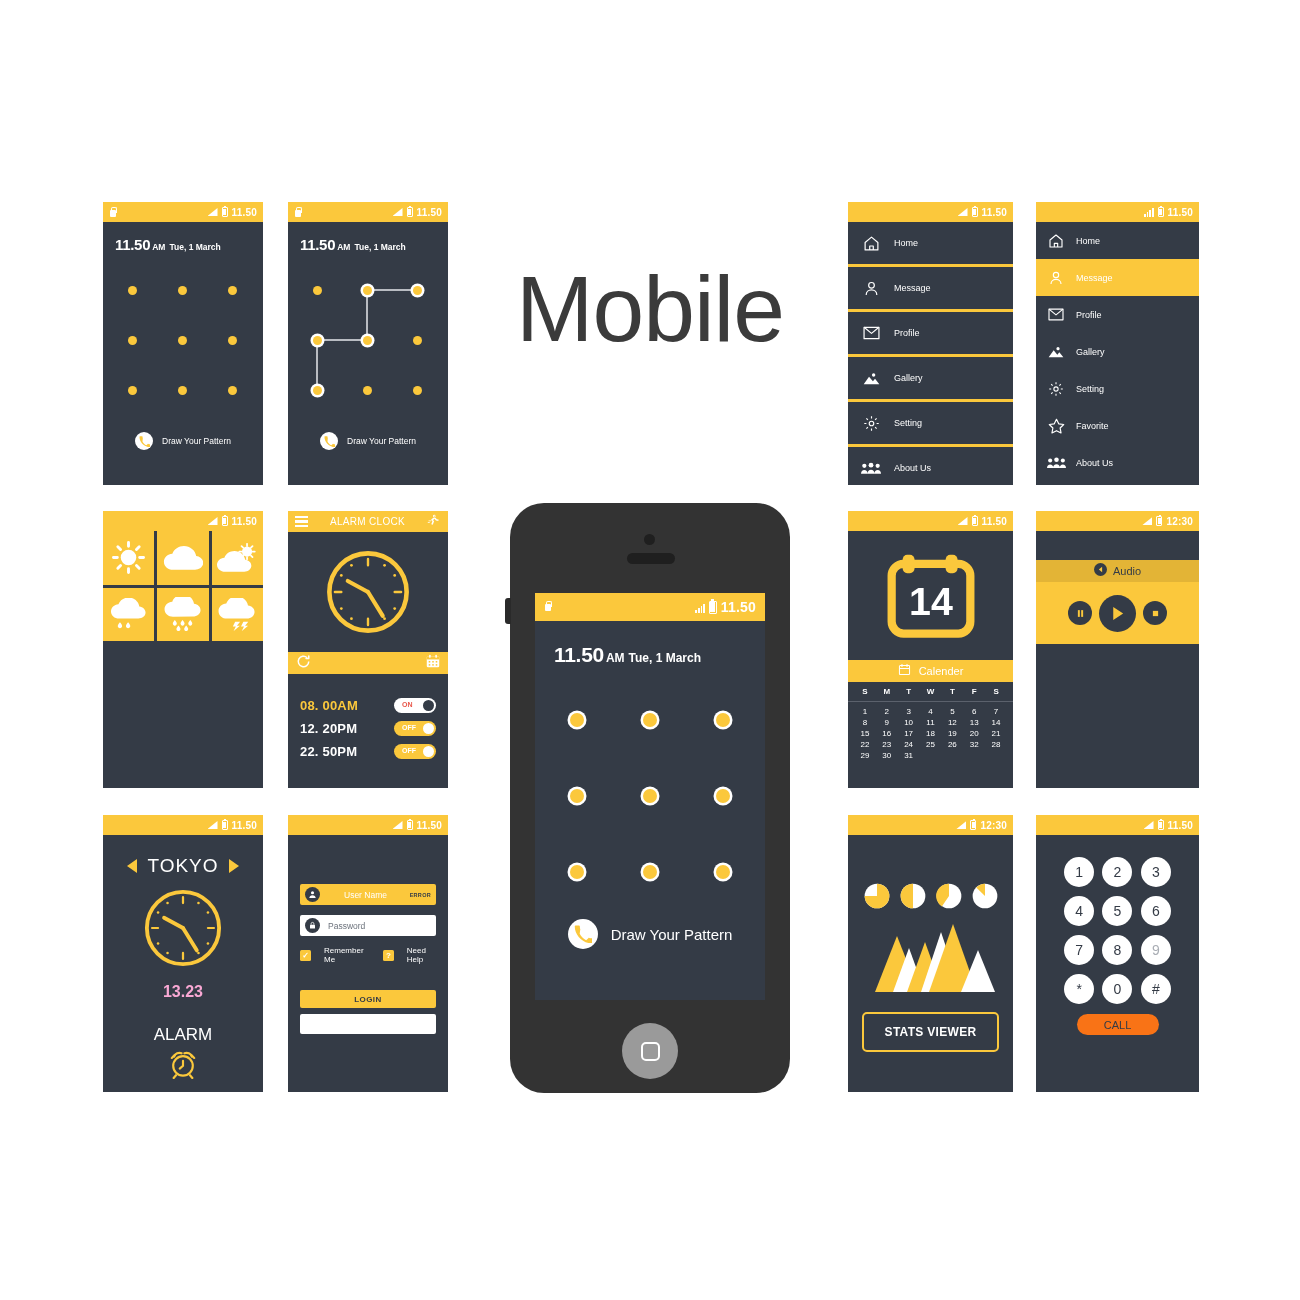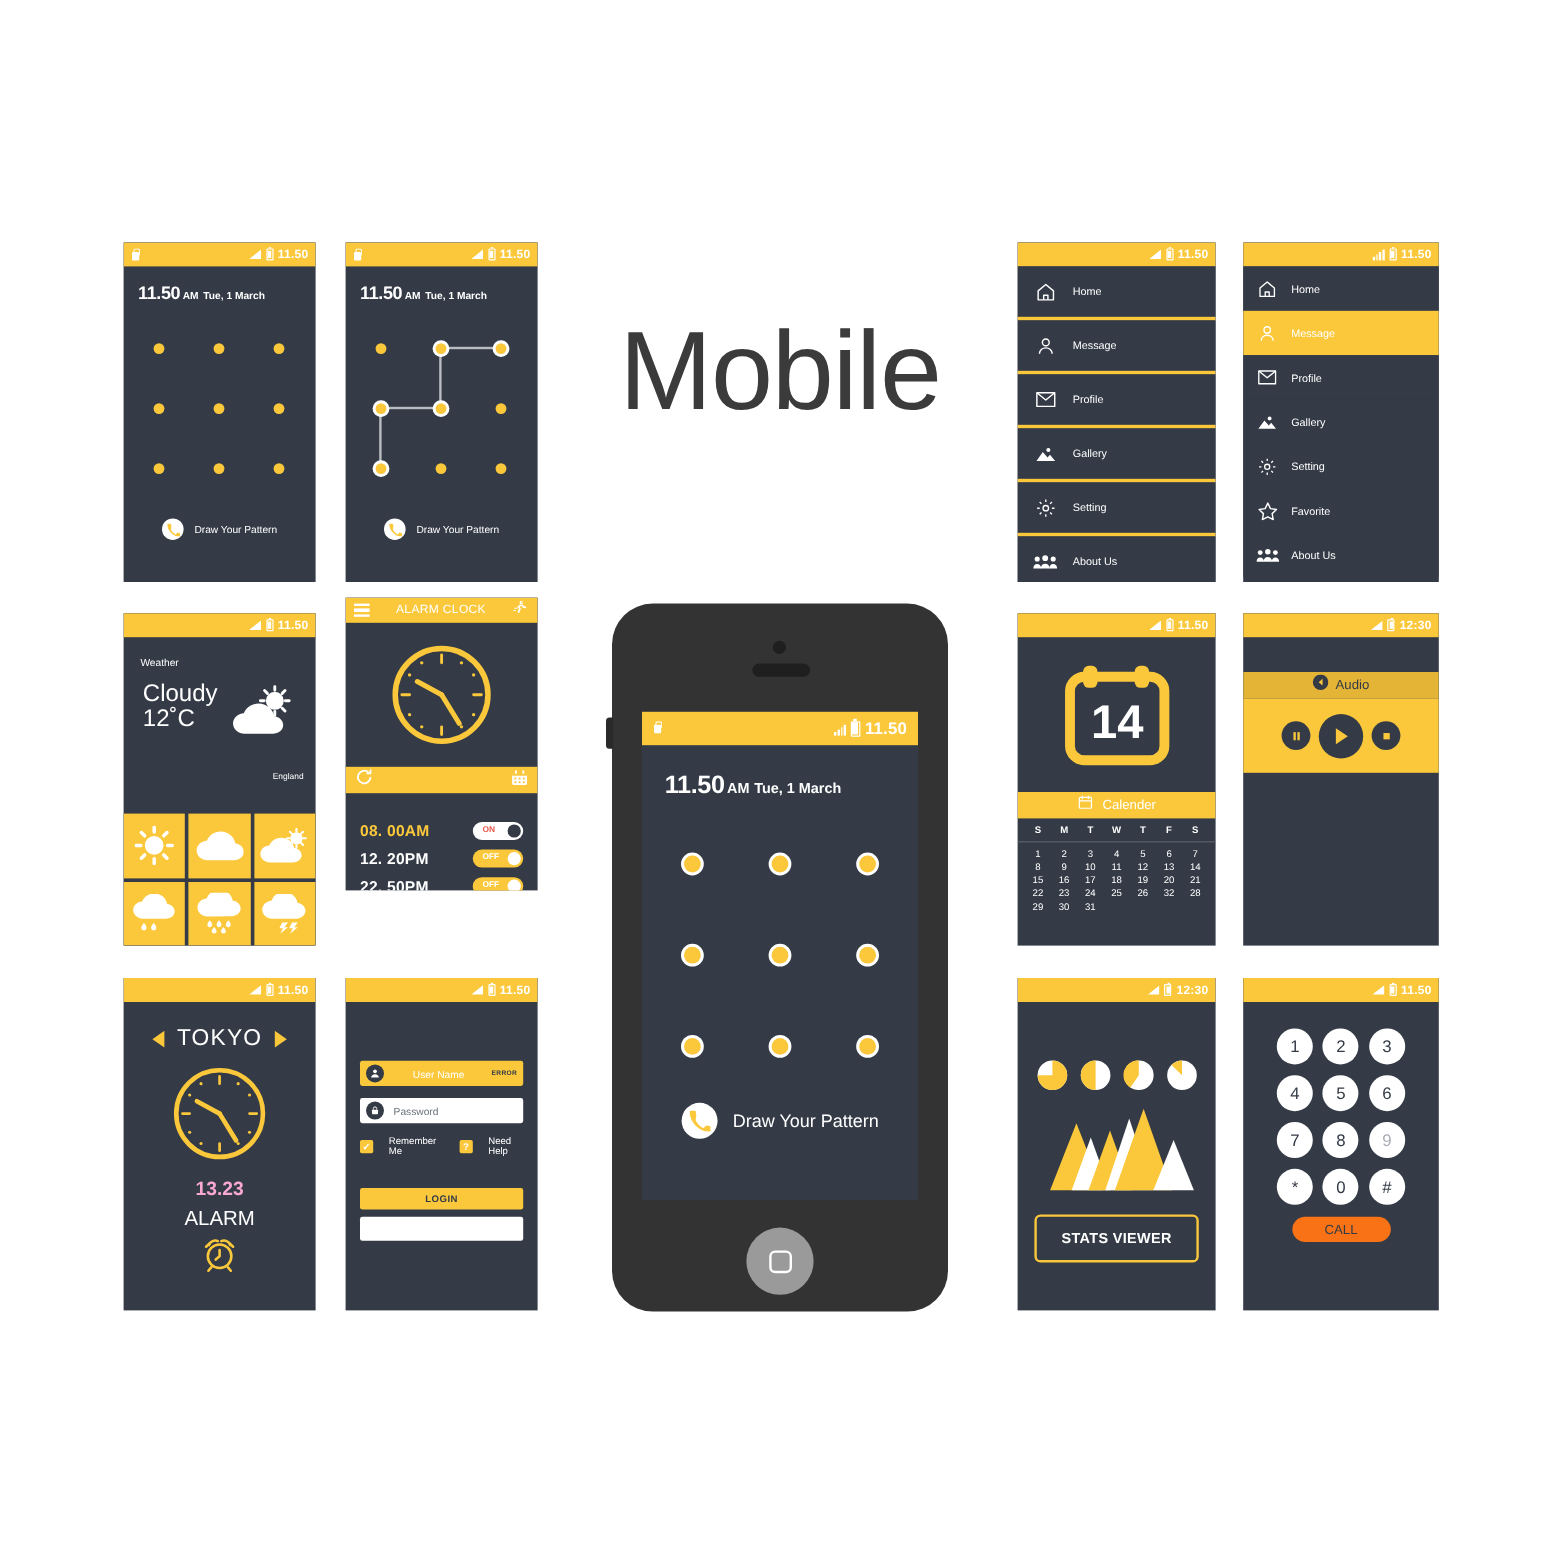--- a/index.html
+++ b/index.html
@@ -86,21 +86,21 @@
   .tgl.off { background:#fbc83c; }
   .tgl.off .kn { right:1.6px; background:#fff; }
   .tgl.off .tx { left:8px; color:#fff; }
 
   
   .tk-head { display:flex; align-items:center; justify-content:center; gap:10px; margin-top:20px; }
   .tk-city { color:#fff; font-size:19px; letter-spacing:1px; }
   .tri-l { width:0;height:0;border-top:7px solid transparent;border-bottom:7px solid transparent;border-right:10px solid #fbc83c;}
   .tri-r { width:0;height:0;border-top:7px solid transparent;border-bottom:7px solid transparent;border-left:10px solid #fbc83c;}
   .tk-dig { text-align:center; color:#f9a8d4; font-size:16px; font-weight:bold; margin-top:12px; }
-  .tk-alarm { text-align:center; color:#fff; font-size:17px; margin-top:5px; }
+  .tk-alarm { text-align:center; color:#fff; font-size:17px; margin-top:24px; }
 
   
   .lg-field { height:21px; border-radius:2px; display:flex; align-items:center; padding:0 5px; margin:0 12px 10px; }
   .lg-field .bub { width:15px;height:15px;border-radius:50%;background:#343b46;display:flex;align-items:center;justify-content:center;flex:none;}
   .lg-field .ph { margin-left:8px; font-size:8.5px; }
   .lg-field .err { margin-left:auto; font-size:5.5px; font-weight:bold; color:#343b46; letter-spacing:.3px;}
   .lg-user { background:#fbc83c;gap:16px; }
   .lg-user .ph { color:#fff; }
   .lg-pass { background:#fff; }
   .lg-pass .ph { color:#6c727c; }
@@ -396,39 +396,20 @@
   </div>
 </div>
 
 <div class="screen" style="left:103px; top:511px; width:160px; height:277px;">
   <div class="statusbar">
     <span class="sb-spacer"></span>
     <span class="sig tri"></span>
     <span class="batt"></span>
     <span class="sb-time">11.50</span>
   </div>
-  <div class="wx-top" style="height:147px;">
-    <div class="wx-label">Weather</div>
-    <div class="wx-cond">
-      <div>Cloudy</div>
-      <div class="wx-temp">12˚C</div>
-    </div>
-    <div style="position:absolute;right:20px;top:40px;">
-      <svg width="52" height="44" viewBox="0 0 52 44">
-        <g fill="#fff">
-          <circle cx="38" cy="13" r="7.5"></circle>
-          <g stroke="#fff" stroke-width="2.4" stroke-linecap="round">
-            <path d="M38 1v3.2M38 21.8V25M26 13h3.2M46.8 13H50M29.5 4.5l2.3 2.3M44.2 19.2l2.3 2.3M46.5 4.5l-2.3 2.3M31.8 19.2l-2.3 2.3"></path>
-          </g>
-          <path d="M13 40.5c-5.5 0-9.8-3.8-9.8-8.6 0-4.6 3.9-8.3 9-8.6 1.8-4.7 6.6-8 12.2-8 6.6 0 12.1 4.6 13.1 10.6 4.3.5 7.5 3.6 7.5 7.3 0 4.1-3.9 7.3-8.7 7.3z"></path>
-        </g>
-      </svg>
-    </div>
-    <div class="wx-loc" style="top:113px;">England</div>
-  </div>
   <div class="wx-grid" style="height:110px;">
     <div class="wx-cell">
       <svg width="33" height="33" viewBox="0 0 34 34">
           <circle cx="17" cy="17" r="8" fill="#fff"></circle>
           <g stroke="#fff" stroke-width="3" stroke-linecap="round">
             <path d="M17 1.5v4M17 28.5v4M1.5 17h4M28.5 17h4M6 6l2.8 2.8M25.2 25.2 28 28M28 6l-2.8 2.8M8.8 25.2 6 28"></path>
           </g>
         </svg>
     </div>
     <div class="wx-cell">
@@ -463,21 +444,21 @@
     </div>
     <div class="wx-cell">
       <svg width="40" height="33" viewBox="0 0 44 35">
           <path fill="#fff" d="M11 22c-5.2 0-9.3-3.6-9.3-8.2 0-4.4 3.6-8 8.5-8.3C11.8.7 16.4-2.5 21.7-2.5c6.3 0 11.5 4.4 12.4 10.2 4.2.5 7.2 3.4 7.2 7.1 0 4-3.8 7.2-8.4 7.2z"></path>
           <path fill="#fff" d="M20 25.5h5.4l-3.5 4.3h3.3l-7 6 2.5-5h-3.3zM29 25.5h5.4l-3.5 4.3h3.3l-7 6 2.5-5h-3.3z"></path>
         </svg>
     </div>
   </div>
 </div>
 
-<div class="screen" style="left:288px; top:498px; width:160px; height:244px;">
+<div class="screen" style="left:288px; top:511px; width:160px; height:277px;">
   <div class="al-head">
     <span class="burger">
         <i></i>
         <i></i>
         <i></i>
       </span>
     <span class="al-title">ALARM CLOCK</span>
     <span>
       <svg width="14" height="14" viewBox="0 0 18 18">
           <g fill="#fff">

